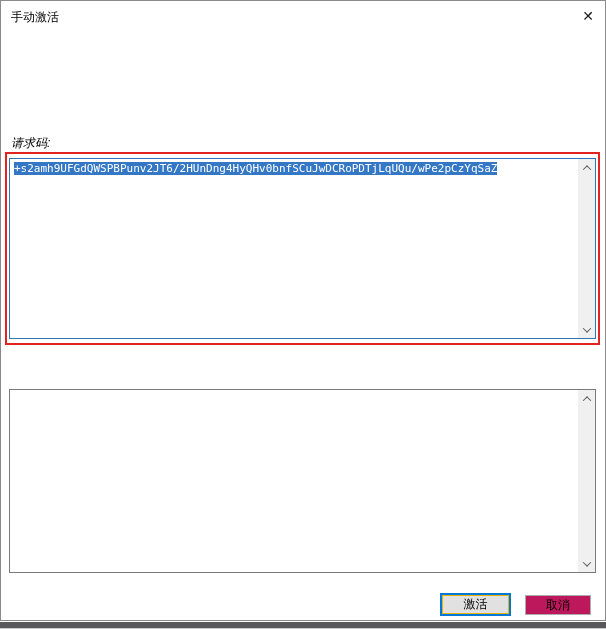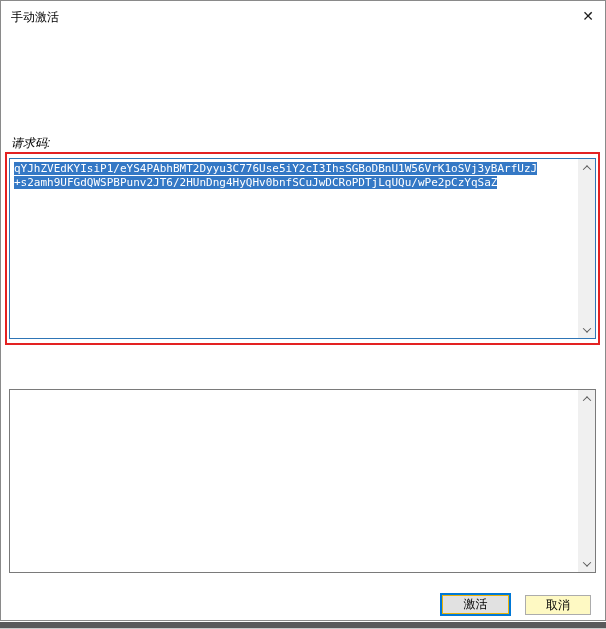--- a/index.html
+++ b/index.html
@@ -33,21 +33,21 @@
 
   .scrollbar { position:absolute; top:0; right:0; width:17px; bottom:0; background:#f0f0f0; }
   .sb-btn { position:absolute; left:0; width:17px; height:17px; display:flex; align-items:center; justify-content:center; }
   .sb-top { top:0; } .sb-bottom { bottom:0; }
   .chev { width:6px; height:6px; border-left:1.4px solid #5a5a5a; border-top:1.4px solid #5a5a5a; }
   .chev-up { transform:rotate(45deg) translate(1px,1px); }
   .chev-down { transform:rotate(225deg) translate(1px,1px); }
 
   .btn-activate { position:absolute; left:439px; top:592px; width:71px; height:23px; border:2px solid #0078d7; background:#eab308; padding:1px; cursor:default; }
   .btn-activate .inner { width:100%; height:100%; background:#e1e1e1; display:flex; align-items:center; justify-content:center; font-size:12px; color:#000000; }
-  .btn-cancel { position:absolute; left:524px; top:594px; width:66px; height:20px; border:1px solid #acacac; background:#fef9c3; display:flex; align-items:center; justify-content:center; font-size:12px; color:#000000; cursor:default; }
+  .btn-cancel { position:absolute; left:524px; top:594px; width:66px; height:20px; border:1px solid #acacac; background:#be185d; display:flex; align-items:center; justify-content:center; font-size:12px; color:#000000; cursor:default; }
 </style>
 </head>
 <body>
 
 <div class="stage">
   <div class="window">
 
     <div class="titlebar">
       <span class="title">手动激活</span>
       <div class="close-btn">
@@ -55,21 +55,20 @@
       </div>
     </div>
 
 
     <div class="field-label label-request">请求码:</div>
 
     <div class="red-box"></div>
 
     <div class="textarea textarea-request">
       <div class="code">
-        <div class="code-line"><span>qYJhZVEdKYIsiP1/eYS4PAbhBMT2Dyyu3C776Use5iY2cI3IhsSGBoDBnU1W56VrK1oSVj3yBArfUzJ</span></div>
         <div class="code-line"><span>+s2amh9UFGdQWSPBPunv2JT6/2HUnDng4HyQHv0bnfSCuJwDCRoPDTjLqUQu/wPe2pCzYqSaZ</span></div>
       </div>
       <div class="scrollbar">
         <div class="sb-btn sb-top">
             <i class="chev chev-up"></i>
           </div>
         <div class="sb-btn sb-bottom">
             <i class="chev chev-down"></i>
           </div>
       </div>

